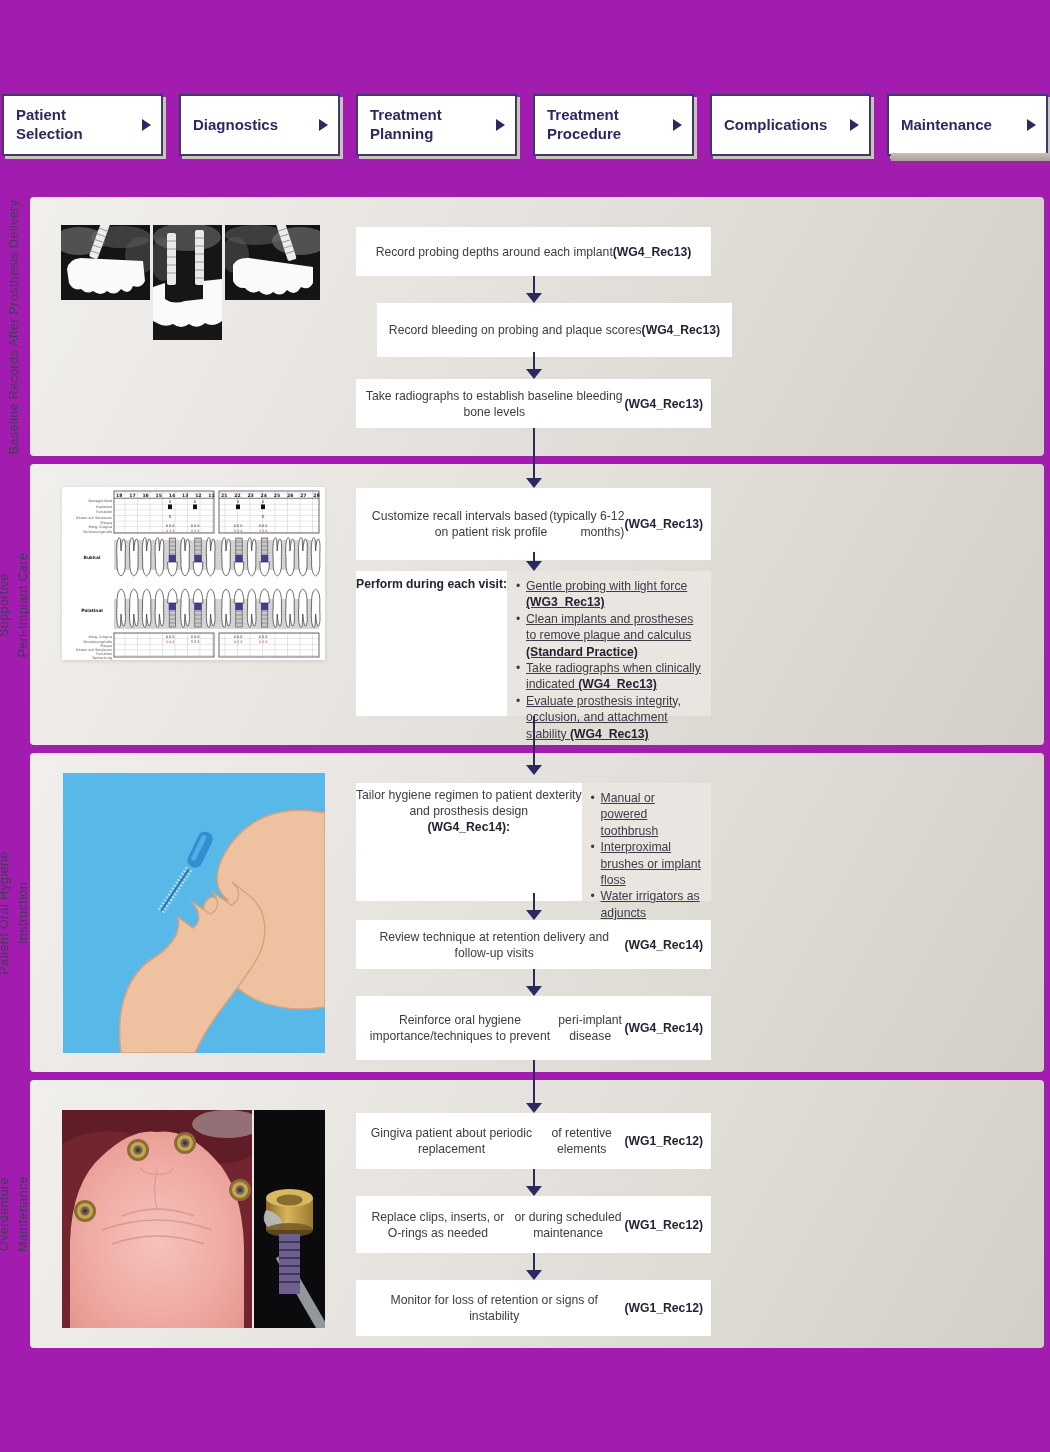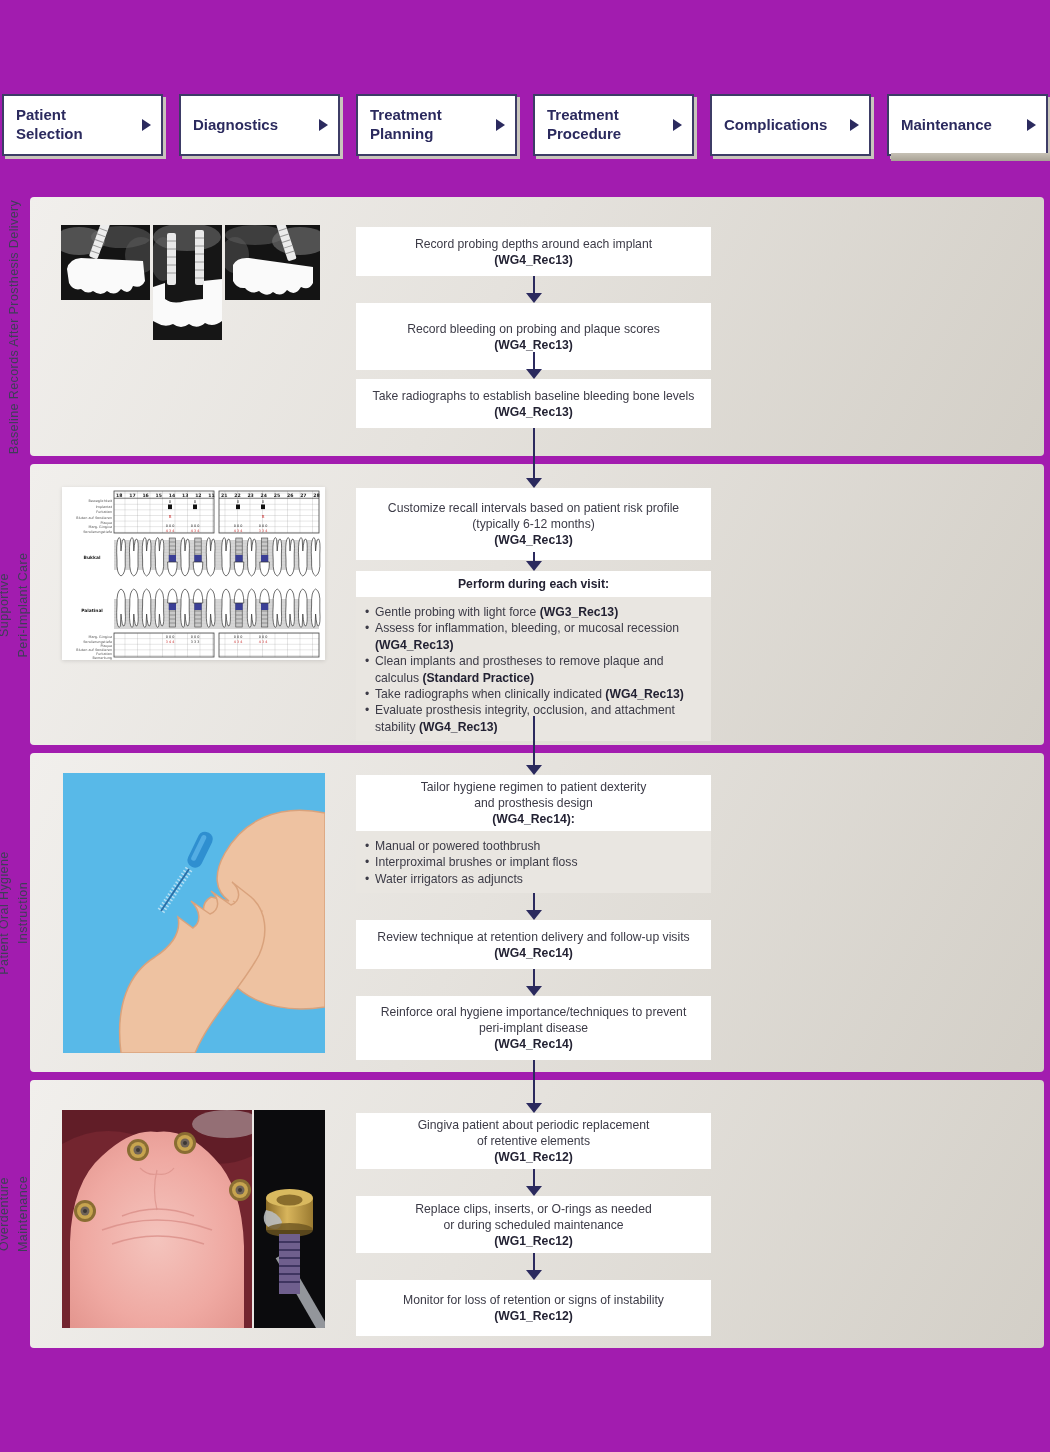--- a/index.html
+++ b/index.html
@@ -19,30 +19,30 @@
   .panel{position:absolute;left:30px;width:1014px;border-radius:4px;
          background:linear-gradient(118deg,#f1efec 0%,#e5e2dd 45%,#d3cfc7 100%);}
   .side-label{position:absolute;left:-16px;top:50%;width:max-content;
         transform:translate(-50%,-50%) rotate(-90deg);text-align:center;font-size:12.5px;
         line-height:1.5;color:#3f3e58;letter-spacing:0.4px;}
   .fig{position:absolute;margin:0;display:flex;gap:3px;align-items:flex-start;}
   .chart-card{background:#fff;box-shadow:0 1px 4px rgba(0,0,0,0.12);}
   
   .flow{position:absolute;left:326px;top:0;width:355px;height:100%;}
   .fbox{position:absolute;left:0;width:100%;background:#fff;color:#3c3b47;font-size:12.2px;
-        display:flex;flex-direction:column;justify-content:center;align-items:center;
+        display:flex;justify-content:center;align-items:center;
         text-align:center;box-sizing:border-box;padding:2px 8px;}
   .fline{line-height:16px;}
   .ref{font-weight:700;color:#232233;}
   .fbox.split{padding:0;justify-content:flex-start;align-items:stretch;text-align:left;}
   .fhead{background:#fff;display:flex;flex-direction:column;justify-content:center;
          align-items:center;text-align:center;font-weight:700;color:#232233;height:26px;flex:0 0 auto;}
   .fhead--multi{height:56px;font-weight:400;color:#3c3b47;}
   .fbody{background:#e9e6e1;flex:1;margin:0;padding:7px 8px 6px 6px;list-style:none;}
-  .fbody li{position:relative;padding-left:13px;line-height:16.4px;}
+  .fbody li{position:relative;padding-left:13px;line-height:16.4px;text-decoration:underline;}
   .fbody li::before{content:"\2022";position:absolute;left:3px;color:#3c3b47;}
   
   .arr{position:absolute;left:50%;transform:translateX(-50%);width:16px;}
   .arr::before{content:"";position:absolute;left:50%;transform:translateX(-50%);top:0;bottom:8px;
         width:2px;background:#2b2a5e;}
   .arr::after{content:"";position:absolute;bottom:0;left:50%;transform:translateX(-50%);
         width:0;height:0;border-left:8px solid transparent;border-right:8px solid transparent;
         border-top:10px solid #2b2a5e;}
   .tail{position:absolute;left:50%;transform:translateX(-50%);width:2px;background:#2b2a5e;}
   svg text{font-family:"DejaVu Sans",sans-serif;}
@@ -118,21 +118,21 @@
         </g>
         <path d="M8 40 Q12 32 24 33 L88 42 L88 58 Q84 66 76 62 Q70 72 62 65 Q56 73 48 67 Q42 73 34 66 Q26 70 20 63 Q12 64 8 56 Z" fill="#fafafa"></path>
       </svg>
     </figure>
     <div class="flow">
       <div class="fbox" style="top:30px;height:49px;">
         <div class="fline">Record probing depths around each implant</div>
         <div class="fline ref">(WG4_Rec13)</div>
       </div>
       <div class="arr" style="top:79px;height:27px;"></div>
-      <div class="fbox" style="top:106px;height:67px;">
+      <div class="fbox" style="top:106px;height:54px;margin-left:21px;">
         <div class="fline">Record bleeding on probing and plaque scores</div>
         <div class="fline ref">(WG4_Rec13)</div>
       </div>
       <div class="arr" style="top:155px;height:27px;"></div>
       <div class="fbox" style="top:182px;height:49px;">
         <div class="fline">Take radiographs to establish baseline bleeding bone levels</div>
         <div class="fline ref">(WG4_Rec13)</div>
       </div>
       <div class="tail" style="top:231px;height:37px;"></div>
     </div>
@@ -273,21 +273,20 @@
       <div class="fbox" style="top:24px;height:72px;text-align:right;">
         <div class="fline">Customize recall intervals based on patient risk profile</div>
         <div class="fline">(typically 6-12 months)</div>
         <div class="fline ref">(WG4_Rec13)</div>
       </div>
       <div class="arr" style="top:88px;height:19px;"></div>
       <div class="fbox split" style="top:107px;height:145px;">
         <div class="fhead">Perform during each visit:</div>
         <ul class="fbody">
           <li><span>Gentle probing with light force</span> <span class="ref">(WG3_Rec13)</span></li>
-          <li><span>Assess for inflammation, bleeding, or mucosal recession</span> <span class="ref">(WG4_Rec13)</span></li>
           <li><span>Clean implants and prostheses to remove plaque and calculus</span> <span class="ref">(Standard Practice)</span></li>
           <li><span>Take radiographs when clinically indicated</span> <span class="ref">(WG4_Rec13)</span></li>
           <li><span>Evaluate prosthesis integrity, occlusion, and attachment stability</span> <span class="ref">(WG4_Rec13)</span></li>
         </ul>
       </div>
       <div class="tail" style="top:252px;height:38px;"></div>
     </div>
   </section>
 
   <section class="panel" style="top:753px;height:319px;">
@@ -306,21 +305,21 @@
         <g transform="rotate(26 138 76)">
           <rect x="130" y="58" width="15" height="38" rx="7" fill="#2f8fd0"></rect>
           <rect x="133" y="62" width="5" height="28" rx="2.5" fill="#5cb4e8" opacity="0.8"></rect>
         </g>
         <line x1="126" y1="96" x2="98" y2="138" stroke="#bfe4f6" stroke-width="8" stroke-dasharray="1.5 2" opacity="0.9"></line>
         <line x1="126" y1="96" x2="98" y2="138" stroke="#2a6fa8" stroke-width="2"></line>
       </svg>
     </figure>
     <div class="flow">
       <div class="arr" style="top:0;height:22px;"></div>
-      <div class="fbox split" style="top:22px;height:118px;">
+      <div class="fbox split" style="top:30px;height:118px;">
         <div class="fhead fhead--multi">
           <div class="fline">Tailor hygiene regimen to patient dexterity</div>
           <div class="fline">and prosthesis design</div>
           <div class="fline ref">(WG4_Rec14):</div>
         </div>
         <ul class="fbody">
           <li><span>Manual or powered toothbrush</span></li>
           <li><span>Interproximal brushes or implant floss</span></li>
           <li><span>Water irrigators as adjuncts</span></li>
         </ul>

